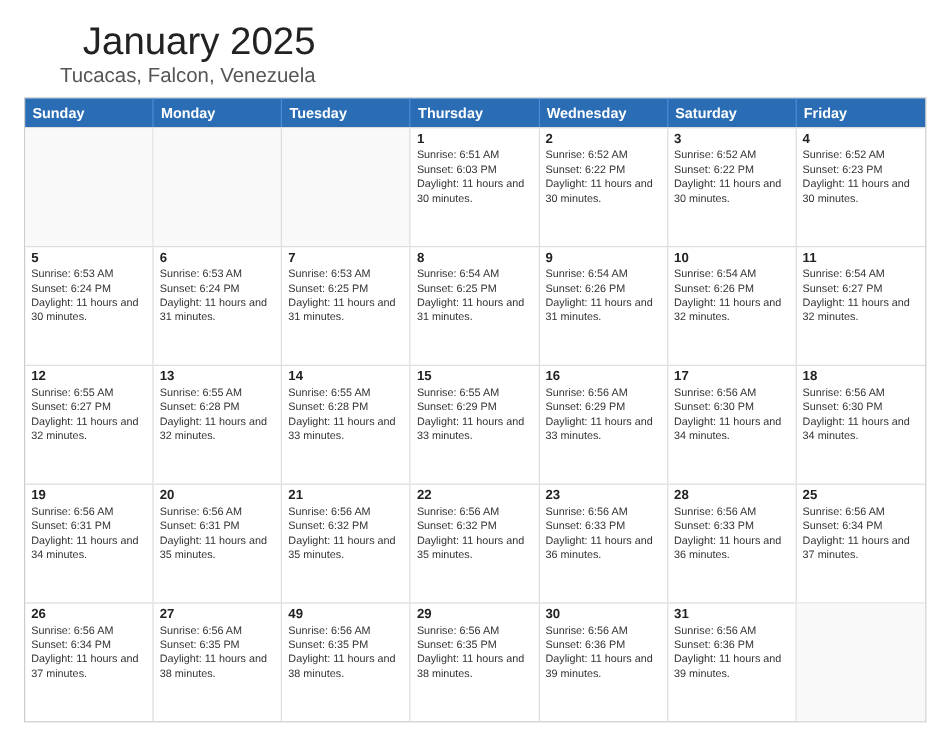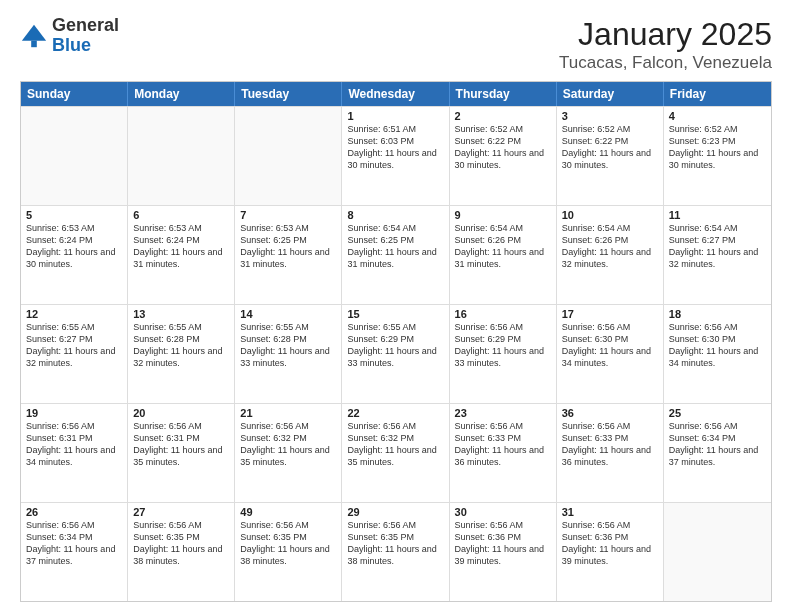--- a/index.html
+++ b/index.html
@@ -110,43 +110,33 @@
       font-size: 9px;
       color: #333;
       line-height: 1.35;
     }
   </style>
 </head>
 <body>
 
 <div class="page">
   <div class="header">
-    <div class="logo">
-      <svg class="logo-icon" viewBox="0 0 30 30">
-        <polygon points="15,3 28,20 2,20" fill="#1a6bb5"></polygon>
-        <rect x="12" y="20" width="6" height="7" fill="#1a6bb5"></rect>
-      </svg>
-      <div class="logo-text">
-        <span class="logo-general">General</span>
-        <span class="logo-blue">Blue</span>
-      </div>
-    </div>
     <div class="title-block">
       <div class="month-title">January 2025</div>
       <div class="location">Tucacas, Falcon, Venezuela</div>
     </div>
   </div>
 
   <div class="calendar">
     <div class="cal-header" id="cal-header-row">
         <div class="cal-header-cell">Sunday</div>
         <div class="cal-header-cell">Monday</div>
         <div class="cal-header-cell">Tuesday</div>
+        <div class="cal-header-cell">Thursday</div>
         <div class="cal-header-cell">Wednesday</div>
-        <div class="cal-header-cell">Thursday</div>
         <div class="cal-header-cell">Saturday</div>
         <div class="cal-header-cell">Friday</div>
       </div>
     <div class="cal-body" id="cal-body">
         <div class="cal-row">
           <div class="cal-cell empty"></div>
           <div class="cal-cell empty"></div>
           <div class="cal-cell empty"></div>
           <div class="cal-cell">
             <div class="day-num">1</div>
@@ -286,21 +276,21 @@
 Sunset: 6:32 PM
 Daylight: 11 hours and 35 minutes.</div>
           </div>
           <div class="cal-cell">
             <div class="day-num">23</div>
             <div class="cell-info" style="white-space: pre-line;">Sunrise: 6:56 AM
 Sunset: 6:33 PM
 Daylight: 11 hours and 36 minutes.</div>
           </div>
           <div class="cal-cell">
-            <div class="day-num">36</div>
+            <div class="day-num">28</div>
             <div class="cell-info" style="white-space: pre-line;">Sunrise: 6:56 AM
 Sunset: 6:33 PM
 Daylight: 11 hours and 36 minutes.</div>
           </div>
           <div class="cal-cell">
             <div class="day-num">25</div>
             <div class="cell-info" style="white-space: pre-line;">Sunrise: 6:56 AM
 Sunset: 6:34 PM
 Daylight: 11 hours and 37 minutes.</div>
           </div>

